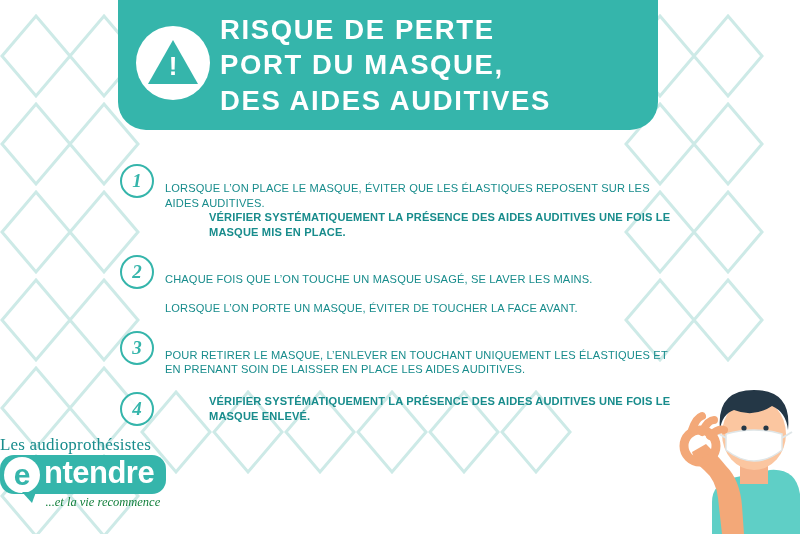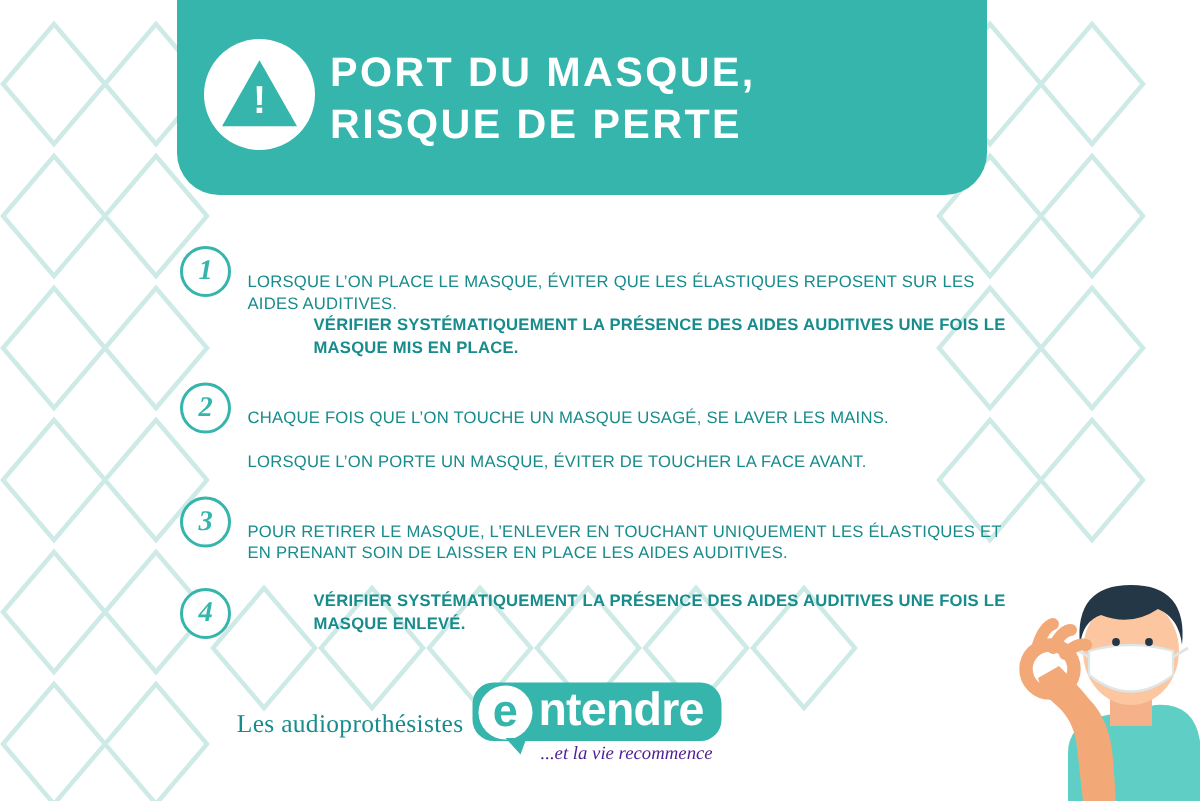--- a/index.html
+++ b/index.html
@@ -120,23 +120,24 @@
   }
   .txt .b { font-weight: bold; display: block; margin-left: 44px; }
   .txt .n { font-weight: normal; display: block; margin-top: 15px; }
 
   
   .footer {
     position: absolute;
     left: 0; bottom: 24px;
     width: 639px;
     display: flex;
-    align-items: center;
+    align-items: flex-start;
     justify-content: center;
     z-index: 4;
+    flex-direction: column;
   }
   .footer-text {
     color: #188c8c;
     font-size: 17px;
     letter-spacing: 0.2px;
     margin-right: 6px;
     font-family: "Liberation Serif", serif;
   }
   .logo {
     position: relative;
@@ -175,21 +176,21 @@
     color: #35b5ab;
     font-size: 30px;
     font-weight: bold;
     display: flex;
     align-items: center;
     justify-content: center;
     line-height: 1;
     font-family: "Liberation Sans", sans-serif;
   }
   .logo-tag {
-    color: #4c1d95;
+    color: #15803d;
     font-family: "Liberation Serif", serif;
     font-style: italic;
     font-size: 12.5px;
     text-align: right;
     margin-top: 1px;
     padding-right: 6px;
   }
 
   
   .person {
@@ -241,22 +242,23 @@
     </g>
   </svg>
 
   <div class="header-band">
     <div class="header-inner">
       <div class="warn-icon">
         <span class="tri"></span>
         <span class="bang">!</span>
       </div>
       <div class="title-block">
+        <div>RISQUE DE PERTE</div>
         <div>PORT DU MASQUE,</div>
-        <div>RISQUE DE PERTE</div>
+        <div>DES AIDES AUDITIVES</div>
       </div>
     </div>
   </div>
 
   <div class="card">
 
     <div class="item">
       <div class="num">1</div>
       <div class="txt">
         <span class="n">LORSQUE L’ON PLACE LE MASQUE, ÉVITER QUE LES ÉLASTIQUES REPOSENT SUR LES AIDES AUDITIVES.</span>

